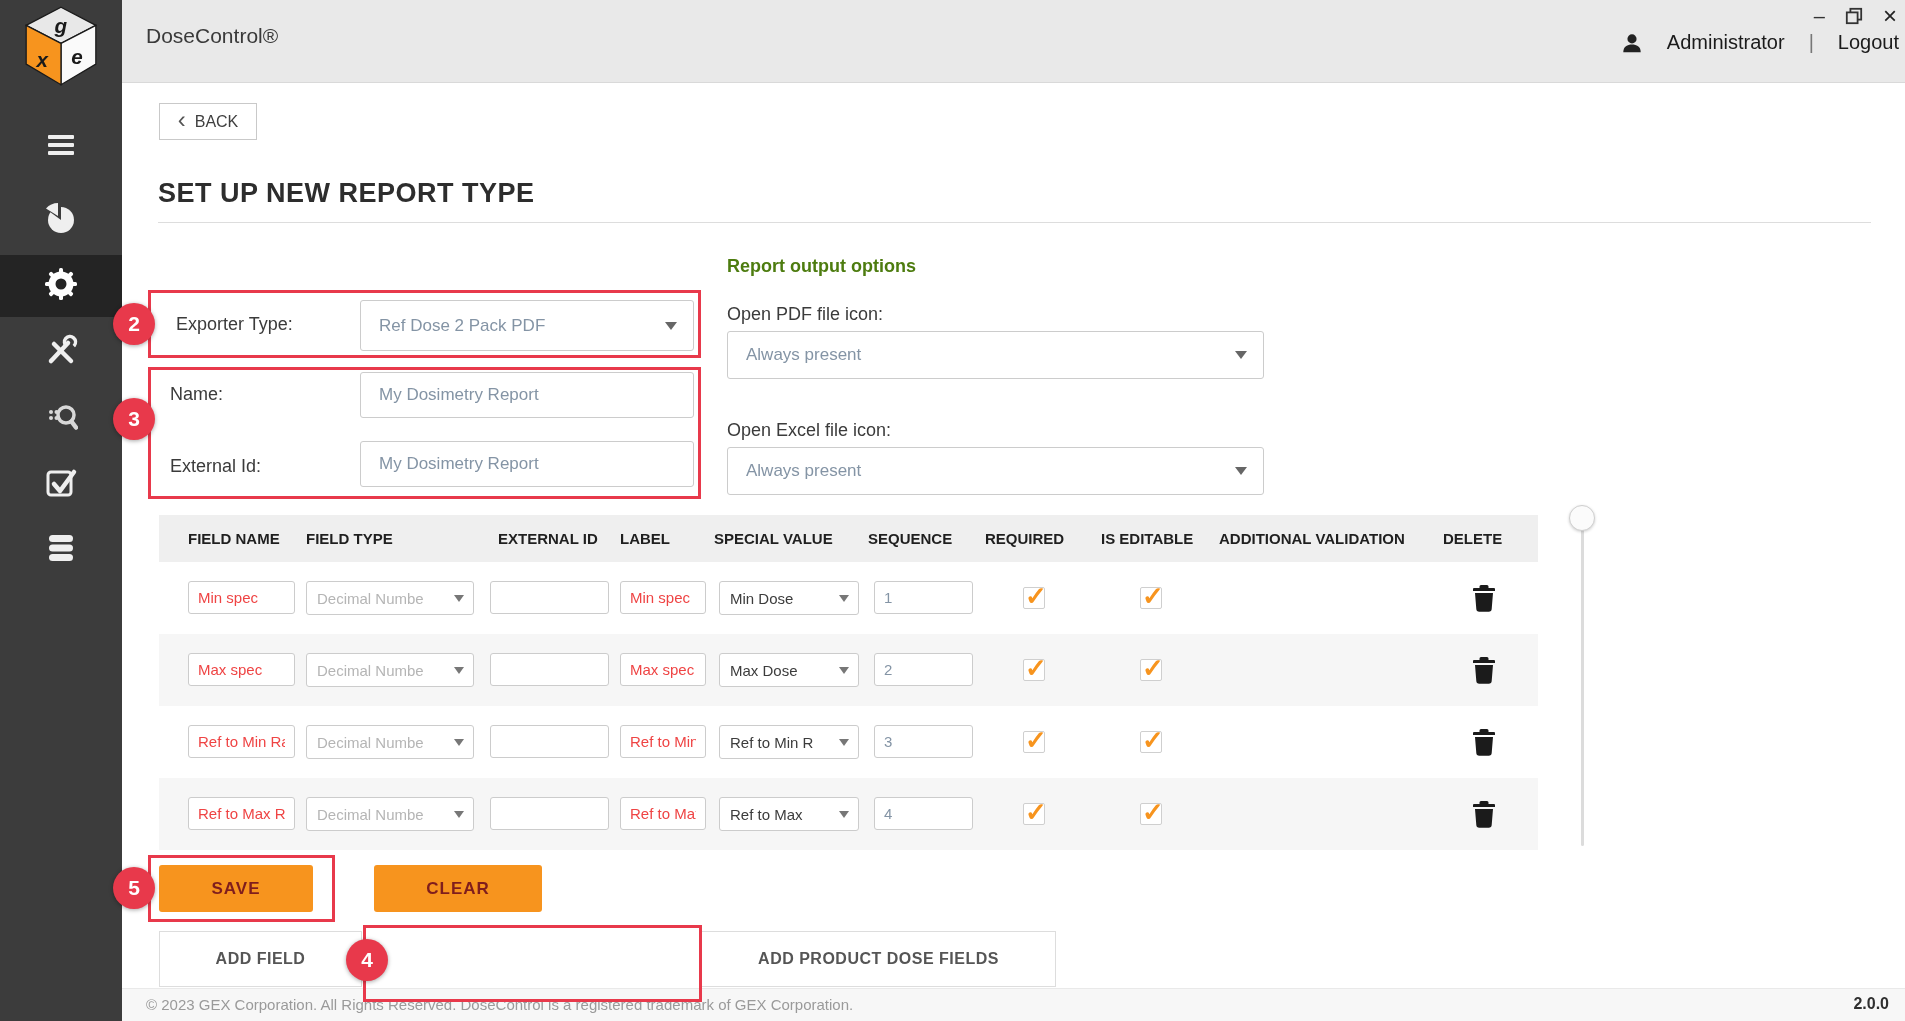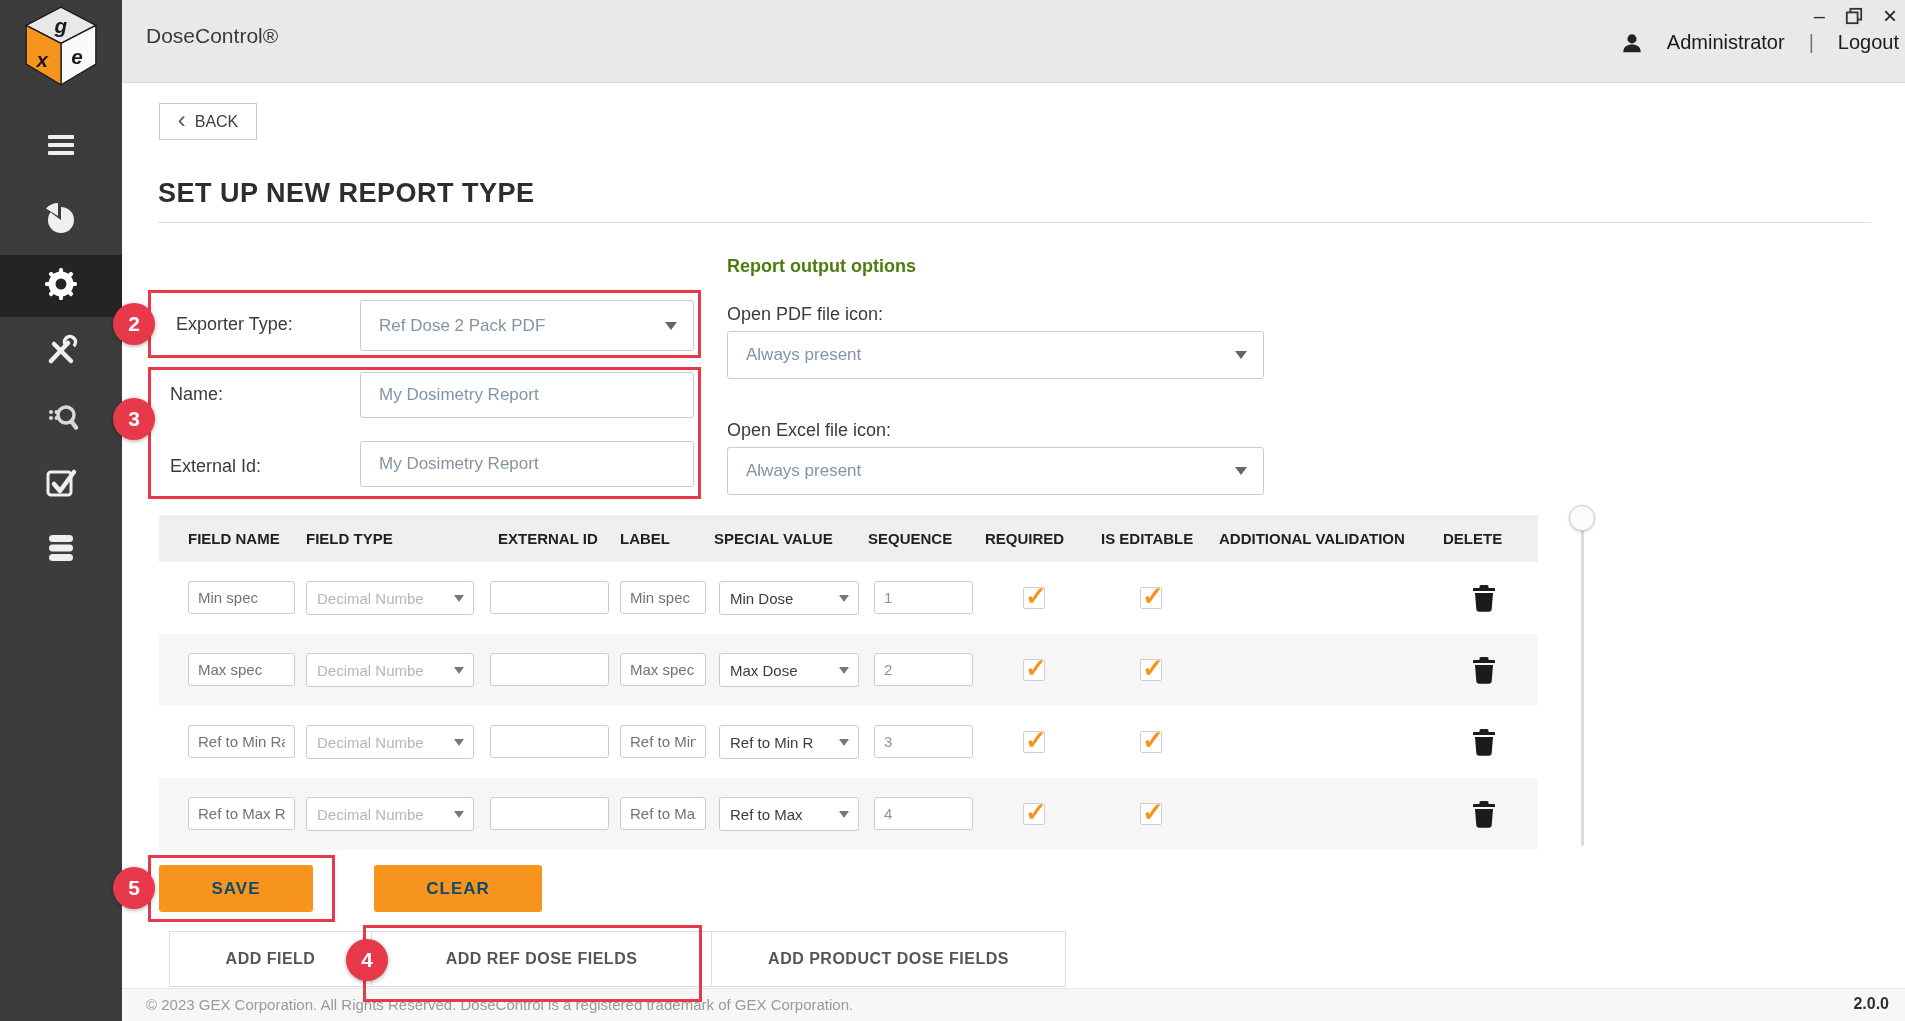--- a/index.html
+++ b/index.html
@@ -71,21 +71,21 @@
   .thead { position:absolute; left:159px; top:515px; width:1379px; height:47px; background:#efefef; }
   .hcol { position:absolute; top:0; line-height:47px; font-size:15px; font-weight:bold; color:#1f1f1f; white-space:nowrap; }
   .hcol0{left:29px}.hcol1{left:147px}.hcol2{left:339px}.hcol3{left:461px}.hcol4{left:555px}
   .hcol5{left:709px}.hcol6{left:826px}.hcol7{left:942px}.hcol8{left:1060px}.hcol9{left:1284px}
 
   .tbody { position:absolute; left:159px; top:562px; width:1379px; }
   .trow { position:relative; height:72px; background:#fff; }
   .trow.alt { background:#f6f6f6; }
 
   .rin { position:absolute; top:19px; height:33px; border:1px solid #ccc; border-radius:3px; padding:0 9px;
-    font-size:15px; color:#737373; background:#fff; outline:none; }
+    font-size:15px; color:#ef4444; background:#fff; outline:none; }
   .fname { left:29px; width:107px; }
   .extid { left:331px; width:119px; }
   .rlabel { left:461px; width:86px; }
   .rseq { left:715px; width:99px; color:#8494a5; }
 
   .rsel { position:absolute; top:19px; height:34px; background:#fff; border:1px solid #ccc; border-radius:3px;
     display:flex; align-items:center; overflow:hidden; cursor:pointer; }
   .ftype { left:147px; width:168px; }
   .rspecial { left:560px; width:140px; }
   .rsel .sel-text { flex:1; padding-left:10px; font-size:15px; white-space:nowrap; overflow:hidden; }
@@ -97,27 +97,27 @@
   .cb-req { left:864px; } .cb-edit { left:981px; }
   .checkbox.checked::after { content:"✓"; position:absolute; left:1px; top:-7px; font-size:26px; font-weight:bold; color:#F7941E; }
 
   .trash { position:absolute; left:1311px; top:20px; width:28px; height:32px; display:flex; align-items:center; justify-content:center; cursor:pointer; }
 
   .scroll-track { position:absolute; left:1581px; top:506px; width:3px; height:340px; background:#dcdcdc; border-radius:2px; cursor:pointer; }
   .scroll-thumb { position:absolute; left:1569px; top:505px; width:26px; height:26px; border-radius:50%;
     background:#fbfbfb; border:1px solid #cfcfcf; box-shadow:0 1px 3px rgba(0,0,0,.18); cursor:grab; }
 
   
-  .btn-orange { position:absolute; background:#F7941E; color:#0c4a6e; font-weight:bold; font-size:17px; letter-spacing:1px;
+  .btn-orange { position:absolute; background:#F7941E; color:#7f1d1d; font-weight:bold; font-size:17px; letter-spacing:1px;
     border:none; border-radius:3px; display:flex; align-items:center; justify-content:center; cursor:pointer; }
   .btn-save { left:159px; top:865px; width:154px; height:47px; }
   .btn-clear { left:374px; top:865px; width:168px; height:47px; }
 
   .tab-btn { position:absolute; top:931px; height:56px; background:#fff; border:1px solid #ddd; display:flex; align-items:center;
-    justify-content:center; font-weight:bold; font-size:16px; color:#555; letter-spacing:.5px; cursor:pointer;margin-left:10px; }
+    justify-content:center; font-weight:bold; font-size:16px; color:#555; letter-spacing:.5px; cursor:pointer; }
   .tab-addfield { left:159px; width:203px; }
   .tab-addref { left:361px; width:341px; }
   .tab-addprod { left:701px; width:355px; }
 
   
   .footer-band { position:absolute; left:122px; top:988px; width:1783px; height:33px; background:#f7f7f7; border-top:1px solid #e9e9e9; }
   .copyright { position:absolute; left:146px; top:996px; font-size:15px; color:#9a9a9a; }
   .version { position:absolute; right:16px; top:995px; font-size:16px; font-weight:bold; color:#2f2f2f; }
 </style>
 </head>
@@ -372,21 +372,20 @@
   </div>
     </div>
 
   <div class="scroll-track"></div>
   <div class="scroll-thumb"></div>
 
   <button class="btn-orange btn-save">SAVE</button>
   <button class="btn-orange btn-clear">CLEAR</button>
 
   <div class="tab-btn tab-addfield">ADD FIELD</div>
-  <div class="tab-btn tab-addref">ADD REF DOSE FIELDS</div>
   <div class="tab-btn tab-addprod">ADD PRODUCT DOSE FIELDS</div>
 
   <div class="footer-band"></div>
   <div class="copyright">© 2023 GEX Corporation. All Rights Reserved. DoseControl is a registered trademark of GEX Corporation.</div>
   <div class="version">2.0.0</div>
 
   <div class="redbox box2"></div>
   <div class="redbox box3"></div>
   <div class="redbox box5"></div>
   <div class="redbox box4"></div>

